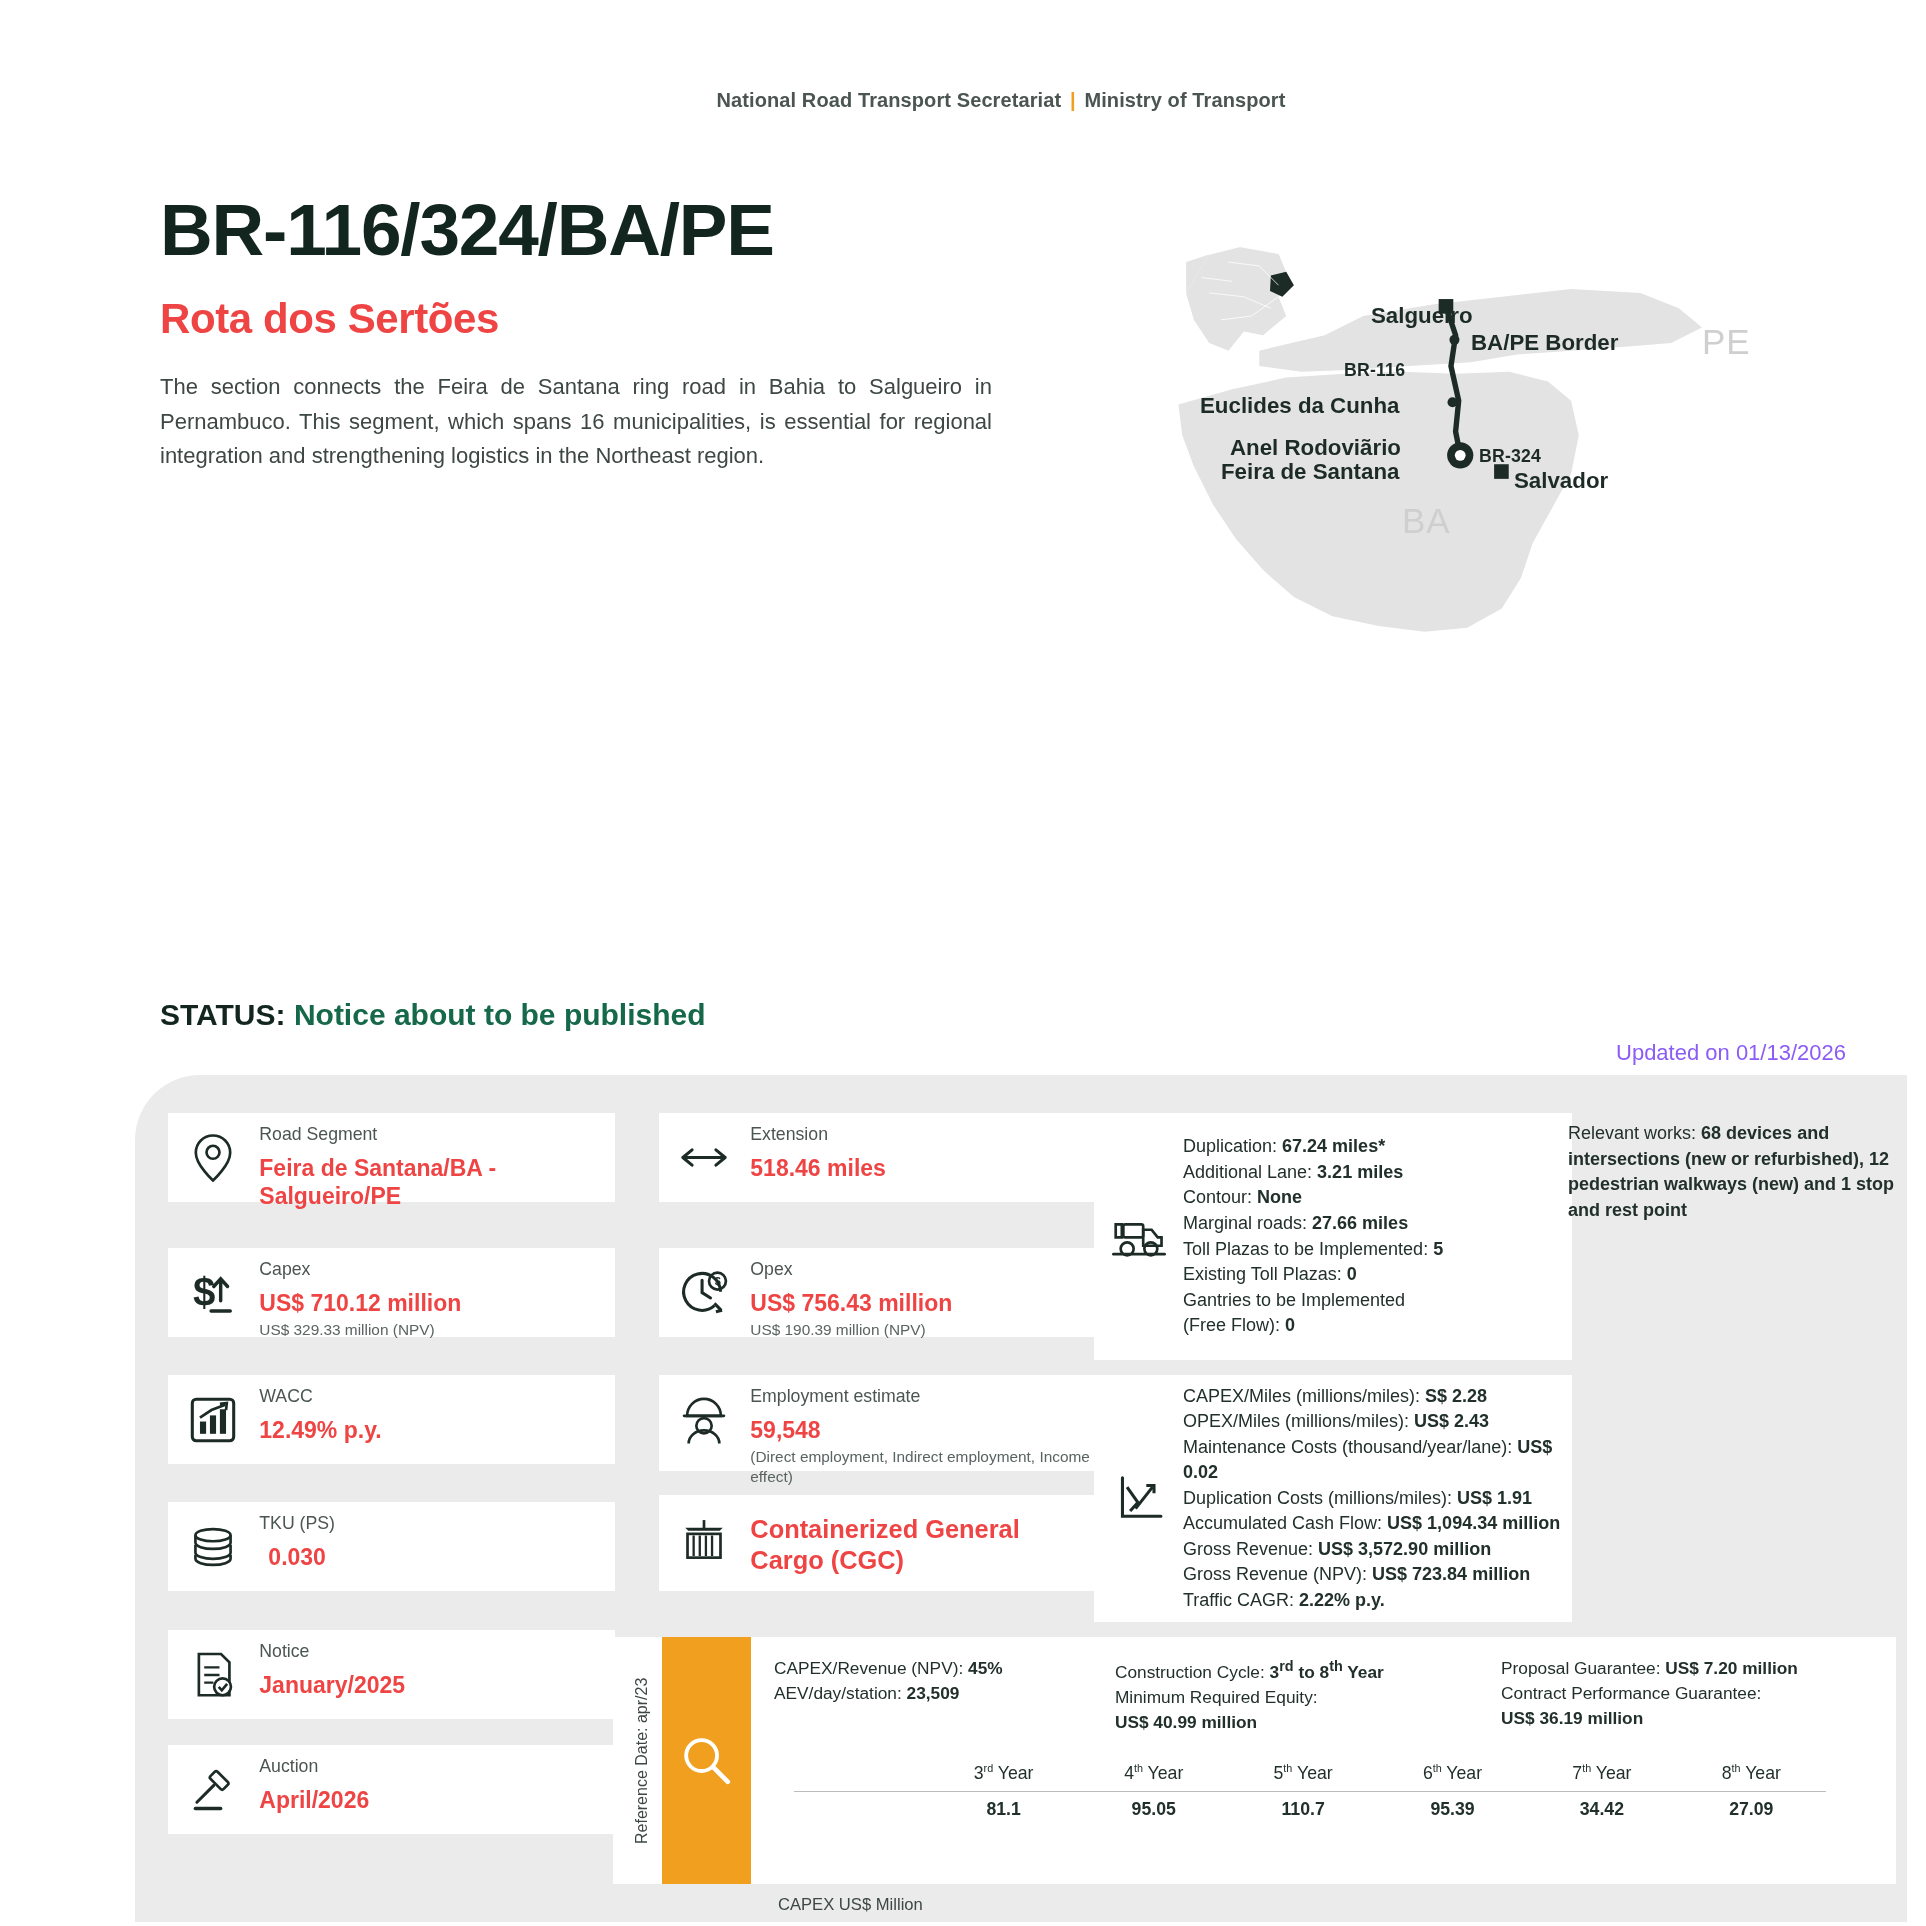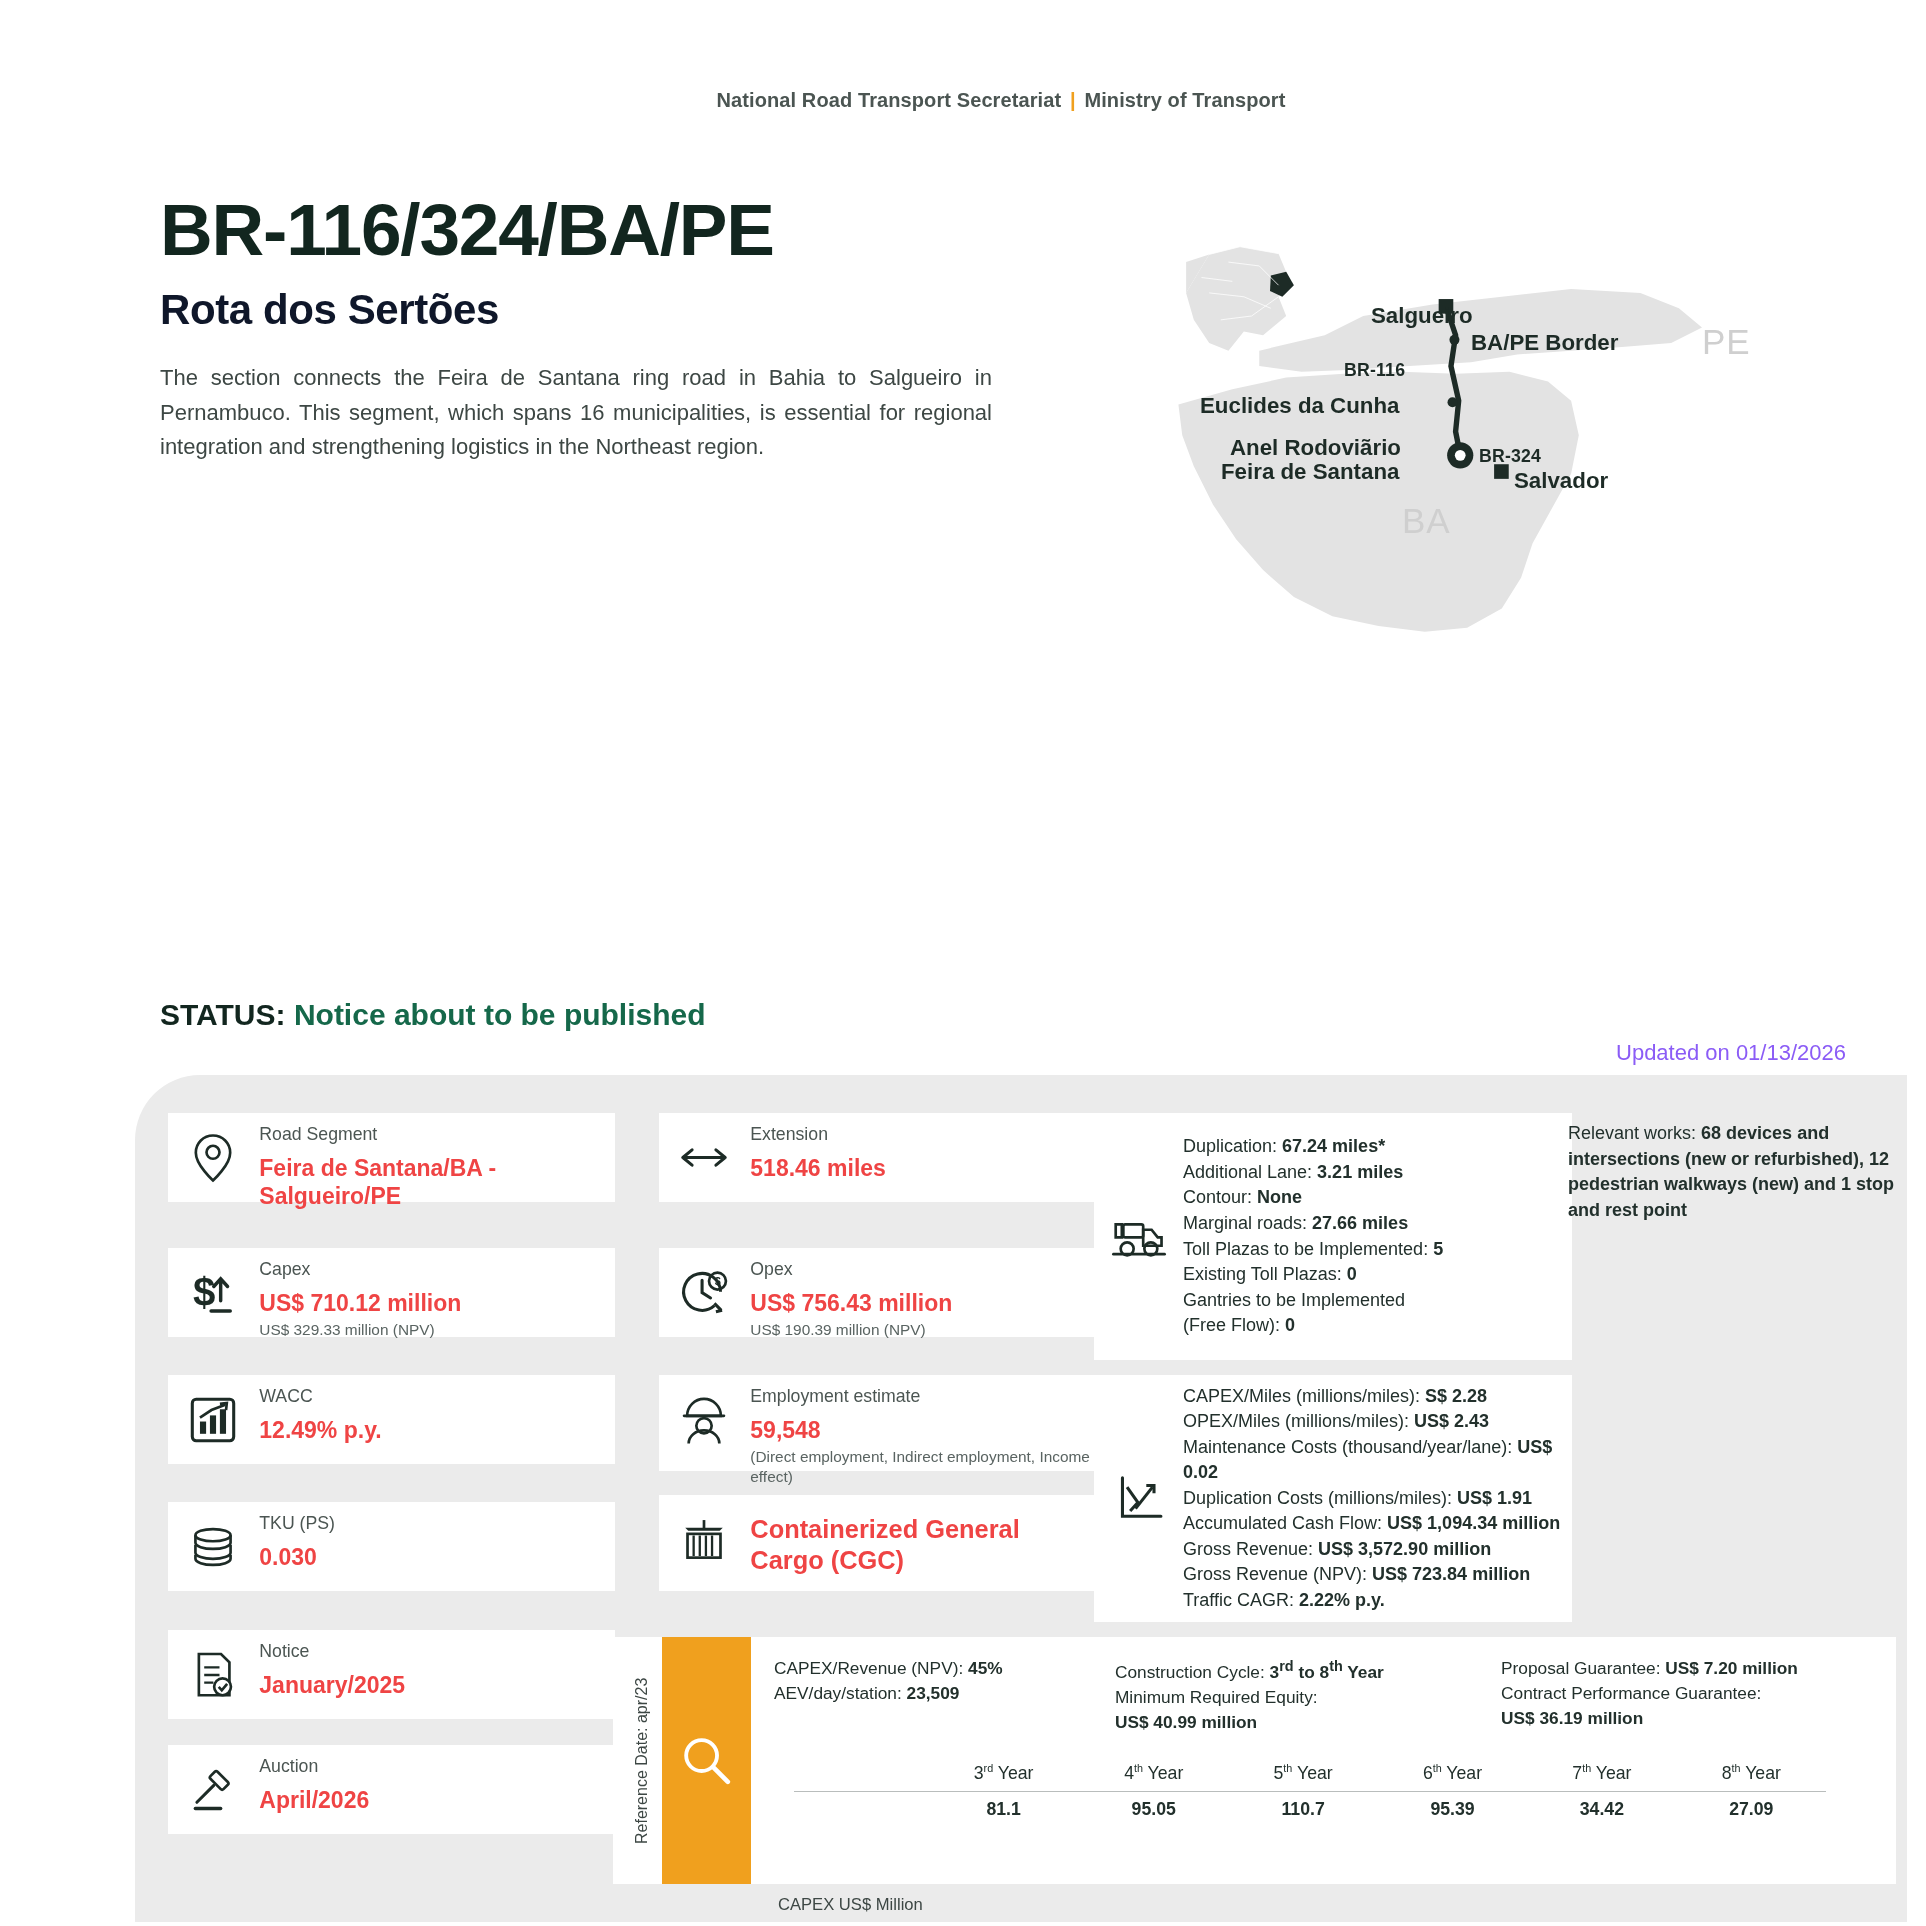--- a/index.html
+++ b/index.html
@@ -20,22 +20,22 @@
   }
   .top-bar .sep { color: #f0a01e; padding: 0 3.1px; }
 
   
   .title-block { position: absolute; top: 193px; left: 160px; width: 1002px; }
   .main-title {
     font-size: 73px; font-weight: 800; letter-spacing: -1.2px;
     color: #12261f; line-height: 1.02;
   }
   .sub-title {
-    font-size: 42px; font-weight: 600; color: #0f172a;
-    margin-top: 19px; letter-spacing: -0.4px;
+    font-size: 42px; font-weight: 600; color: #ef4444;
+    margin-top: 28px; letter-spacing: -0.4px;
   }
   .desc {
     margin-top: 27px; width: 832px;
     font-size: 22px; line-height: 1.55; color: #3d4744;
     text-align: justify;
   }
 
   
   .map-area { position: absolute; top: 239px; left: 1163px; width: 770px; height: 616px; }
   .map-area svg { position: absolute; top: 0; left: 0; }
@@ -249,21 +249,21 @@
           <path d="M26 54 L56 34 L92 20" stroke="#1d2b26" stroke-width="7" fill="none"></path>
           <path d="M78 18 L96 16 L94 34" stroke="#1d2b26" stroke-width="7" fill="none"></path>
         </svg>
     </div>
     <div class="card-text">
       <div class="card-label">WACC</div>
       <div class="card-value">12.49% p.y.</div>
     </div>
   </div>
 
-  <div class="card" style="left:168px;top:1502px;width:447px;height:89px;">
+  <div class="card" style="left:168px;top:1502px;width:447px;height:89px;text-align:center;">
     <div class="icon-box">
       <svg width="50" height="42" viewBox="0 0 130 110">
           <ellipse cx="65" cy="24" rx="46" ry="16" fill="none" stroke="#1d2b26" stroke-width="7"></ellipse>
           <path d="M19 24 v20 c0 9 21 16 46 16s46-7 46-16 V24" fill="none" stroke="#1d2b26" stroke-width="7"></path>
           <path d="M19 50 v20 c0 9 21 16 46 16s46-7 46-16 V50" fill="none" stroke="#1d2b26" stroke-width="7"></path>
           <path d="M19 76 v10 c0 9 21 16 46 16s46-7 46-16 V76" fill="none" stroke="#1d2b26" stroke-width="7"></path>
         </svg>
     </div>
     <div class="card-text">
       <div class="card-label">TKU (PS)</div>

